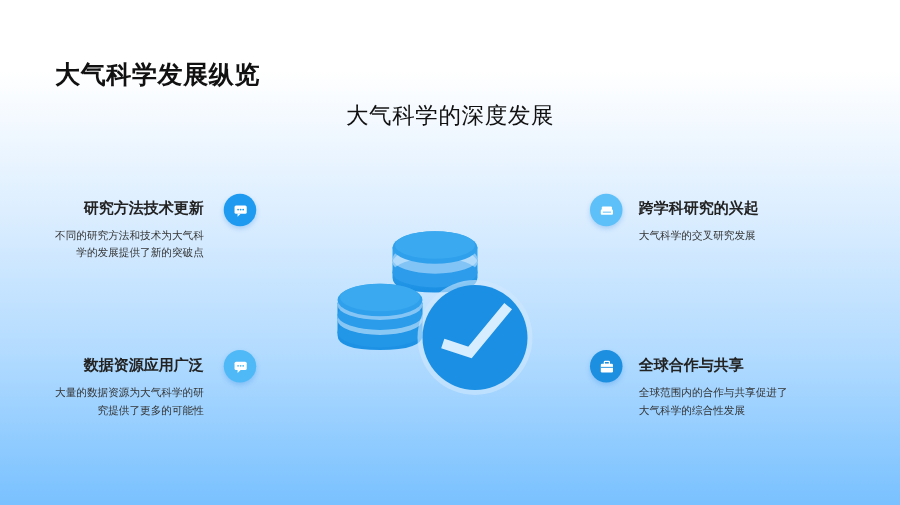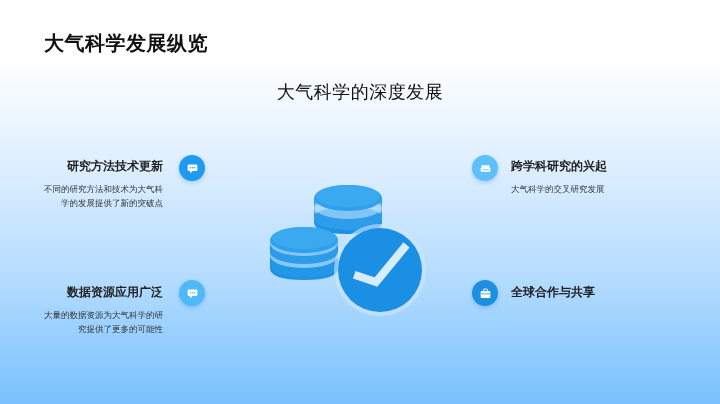--- a/index.html
+++ b/index.html
@@ -2,21 +2,21 @@
 <html><head>
 <meta charset="utf-8">
 <style>
   html, body { margin: 0; padding: 0; }
   body {
     width: 720px; height: 404px; overflow: hidden; position: relative;
     font-family: "DejaVu Sans", "Liberation Sans", sans-serif;
     background: linear-gradient(180deg, #ffffff 0%, #ffffff 14%, #f3f9ff 24%, #d8ecff 45%, #b2dbff 70%, #8fcbff 88%, #79c1ff 100%);
   }
   .slide-title {
-    position: absolute; left: 44px; top: 30px;
+    position: absolute; left: 44px; top: 46px;
     font-size: 20px; font-weight: bold; color: #111; letter-spacing: 0.5px;
   }
   .section-heading {
     position: absolute; left: 0; width: 720px; top: 80px; text-align: center;
     font-size: 18px; font-weight: normal; color: #111; letter-spacing: 0.5px;
   }
   .item { position: absolute; width: 220px; }
   .item .title { font-size: 12px; font-weight: bold; color: #222; margin-bottom: 7px; }
   .item .desc { font-size: 8.5px; color: #333; line-height: 14px; }
   .item.left { text-align: right; }
@@ -77,20 +77,21 @@
 
 <div class="icon-circle" style="left:472px; top:280px; background:#1c8fe0;">
   <svg viewBox="0 0 16 16">
       <rect x="5.5" y="2.5" width="5" height="3" rx="0.8" fill="none" stroke="#fff" stroke-width="1.2"></rect>
       <rect x="2" y="5" width="12" height="8.5" rx="1.2" fill="#fff"></rect>
       <rect x="2" y="8" width="12" height="0.9" fill="#1c8fe0"></rect>
     </svg>
 </div>
 <div class="item right" style="left:511px; top:284px;">
   <div class="title">全球合作与共享</div>
+  <div class="desc" style="width:125px;">全球范围内的合作与共享促进了大气科学的综合性发展</div>
 </div>
 
 <div class="hero">
   <svg viewBox="0 0 180 160" width="180" height="160">
     <defs>
       <linearGradient id="cg" x1="0" y1="0" x2="0" y2="1">
         <stop offset="0" stop-color="#3aa6ef"></stop>
         <stop offset="1" stop-color="#1a8fe3"></stop>
       </linearGradient>
     </defs>

